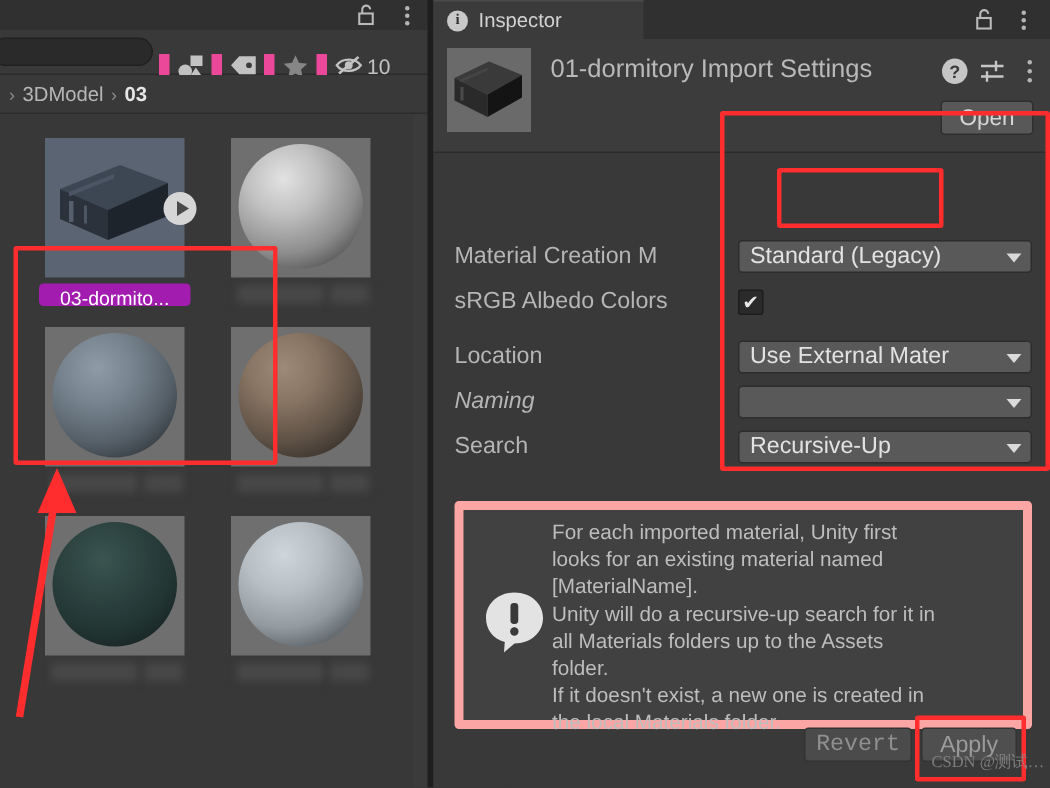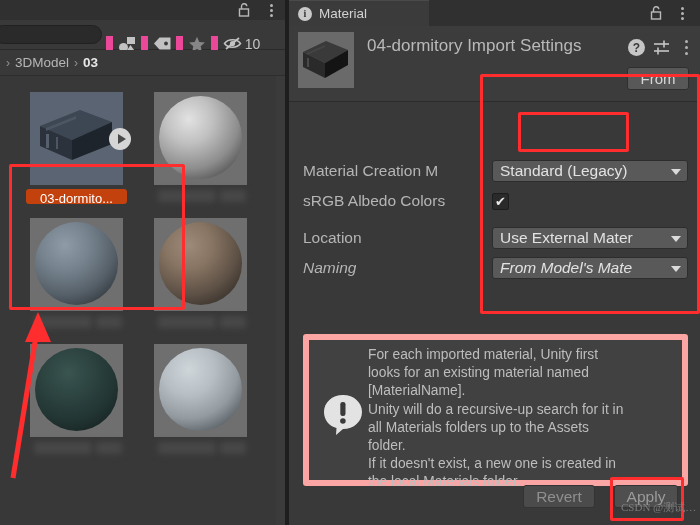--- a/index.html
+++ b/index.html
@@ -102,21 +102,21 @@
     display: flex; align-items: center; justify-content: center;
   }
   .play-badge .tri {
     width: 0; height: 0; border-left: 8px solid #4a4a4a;
     border-top: 5px solid transparent; border-bottom: 5px solid transparent;
     margin-left: 3px;
   }
 
   .asset-label-selected {
     position: absolute; left: 6px; top: 99px; width: 101px; height: 15px;
-    background: #c2410c; border-radius: 3px;
+    background: #a21caf; border-radius: 3px;
     color: #fff; font-size: 13px; line-height: 19px; text-align: center;
     white-space: nowrap; overflow: hidden;
   }
   .asset-label-blur {
     position: absolute; top: 100px; height: 12px;
     background: #484848; filter: blur(3px); border-radius: 2px;
   }
   .alb-a { left: 14px; width: 58px; }
   .alb-b { left: 76px; width: 26px; }
 
@@ -244,21 +244,21 @@
     position: absolute; left: 59px; top: 6px; width: 318px;
     color: #bdbdbd; font-size: 13.8px; line-height: 18.2px;
     white-space: pre-line;
   }
 
   .footer-btn {
     position: absolute; top: 485px; height: 23px;
     background: #4b4b4b; border: 1px solid #333; border-radius: 3px;
     color: #8f8f8f; font-size: 15.5px; text-align: center; line-height: 21px;
   }
-  .btn-revert { left: 234px; width: 72px; }
+  .btn-revert { left: 247px; width: 72px; font-family: Liberation Mono, monospace; }
   .btn-apply  { left: 325px; width: 64px; background: #4f4f4f; color: #9b9b9b; }
 
   .watermark {
     position: absolute; left: 332px; top: 500px;
     color: #8b8b8b; font-size: 11px; opacity: .82;
     font-family: Liberation Serif, serif; white-space: nowrap;
   }
 </style>
 </head>
 <body>
@@ -392,21 +392,21 @@
     </div>
   </div>
 
   <div class="vdivider"></div>
 
   <div class="inspector">
 
     <div class="insp-tabstrip">
       <div class="insp-tab">
         <span class="info-icon">i</span>
-        <span>Material</span>
+        <span>Inspector</span>
       </div>
       <div class="insp-lock">
         <svg width="16" height="16" viewBox="0 0 16 16">
           <rect x="3.5" y="7" width="9" height="7" fill="none" stroke="#b9b9b9" stroke-width="1.4"></rect>
           <path d="M5.5 7 V4.6 A2.6 2.6 0 0 1 10.8 4.2" fill="none" stroke="#b9b9b9" stroke-width="1.4"></path>
         </svg>
       </div>
       <div class="insp-kebab">
         <span class="kebab-dot" style="top:2px"></span>
         <span class="kebab-dot" style="top:7px"></span>
@@ -417,36 +417,36 @@
     <div class="insp-header">
       <div class="hdr-thumb">
         <svg width="56" height="56" viewBox="0 0 56 56">
           <polygon points="5,20 28,9 50,18 27,31" fill="#3a3a3a"></polygon>
           <polygon points="5,20 27,31 27,46 5,35" fill="#2a2a2a"></polygon>
           <polygon points="27,31 50,18 50,33 27,46" fill="#141414"></polygon>
           <polygon points="9,21 27,13 27,15 9,23" fill="#454545"></polygon>
           <rect x="9" y="26" width="2" height="9" fill="#4a4a4a"></rect>
         </svg>
       </div>
-      <div class="hdr-title">04-dormitory Import Settings</div>
+      <div class="hdr-title">01-dormitory Import Settings</div>
       <div class="hdr-help">?</div>
       <div class="hdr-preset">
         <svg width="18" height="17" viewBox="0 0 18 17">
           <line x1="1" y1="5" x2="16" y2="5" stroke="#c6c6c6" stroke-width="1.6"></line>
           <line x1="1" y1="12" x2="16" y2="12" stroke="#c6c6c6" stroke-width="1.6"></line>
           <line x1="11" y1="1.5" x2="11" y2="8.5" stroke="#c6c6c6" stroke-width="1.6"></line>
           <line x1="5" y1="8.5" x2="5" y2="15.5" stroke="#c6c6c6" stroke-width="1.6"></line>
         </svg>
       </div>
       <div class="hdr-kebab">
         <span class="kebab-dot" style="top:2px"></span>
         <span class="kebab-dot" style="top:8px"></span>
         <span class="kebab-dot" style="top:14px"></span>
       </div>
-      <div class="open-btn">From</div>
+      <div class="open-btn">Open</div>
     </div>
 
     <div class="tabs-row">
       <div class="hl-box" style="left:229px; top:2px; width:111px; height:40px;"></div>
     </div>
 
     <div class="prow" style="top:156px;">
       <span class="prow-label" style="width:186px;">Material Creation M</span>
       <div class="dropdown" style="left:203px; width:196px;">
         <span>Standard (Legacy)</span>
@@ -463,25 +463,31 @@
       <span class="prow-label">Location</span>
       <div class="dropdown" style="left:203px; width:196px;">
         <span>Use External Mater</span>
         <span class="dd-arrow"></span>
       </div>
     </div>
 
     <div class="prow" style="top:253px;font-style:italic;">
       <span class="prow-label">Naming</span>
       <div class="dropdown" style="left:203px; width:196px;">
-        <span>From Model's Mate</span>
         <span class="dd-arrow"></span>
       </div>
     </div>
 
+    <div class="prow" style="top:283px;">
+      <span class="prow-label">Search</span>
+      <div class="dropdown" style="left:203px; width:196px;">
+        <span>Recursive-Up</span>
+        <span class="dd-arrow"></span>
+      </div>
+    </div>
 
     <div class="hl-box" style="left:191px; top:74px; width:220px; height:240px;"></div>
 
     <div class="helpbox">
       <svg class="help-icon" viewBox="0 0 42 42">
         <path d="M21 2 C32 2 40 9.5 40 19 C40 28.5 32 36 21 36 L14 42 L14.5 35 C6.5 32.8 2 26.5 2 19 C2 9.5 10 2 21 2 Z" fill="#e3e3e3"></path>
         <rect x="18.3" y="9" width="5.2" height="14" rx="2.3" fill="#3a3a3a"></rect>
         <circle cx="20.9" cy="28" r="2.8" fill="#3a3a3a"></circle>
       </svg>
       <div class="help-text">For each imported material, Unity first

